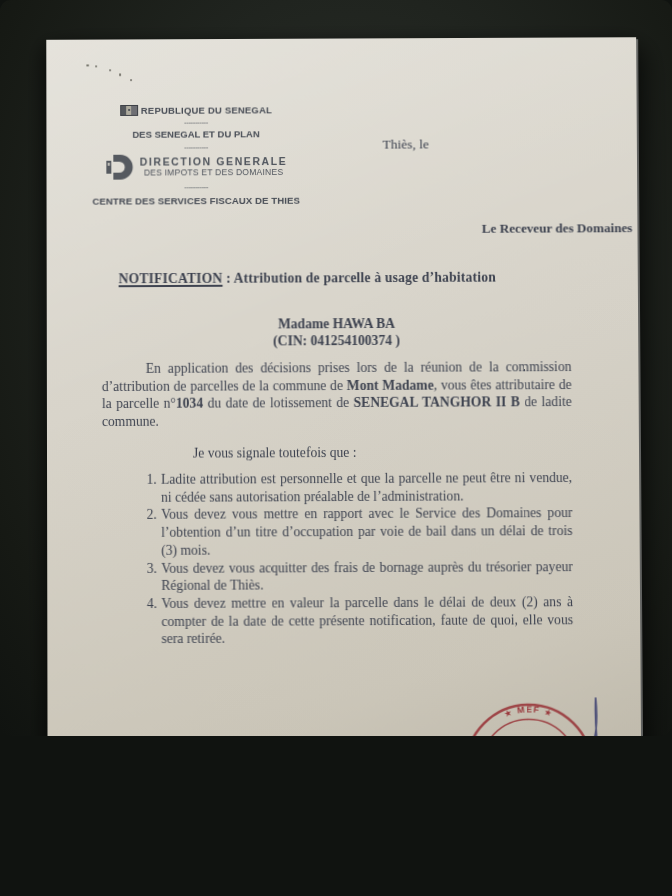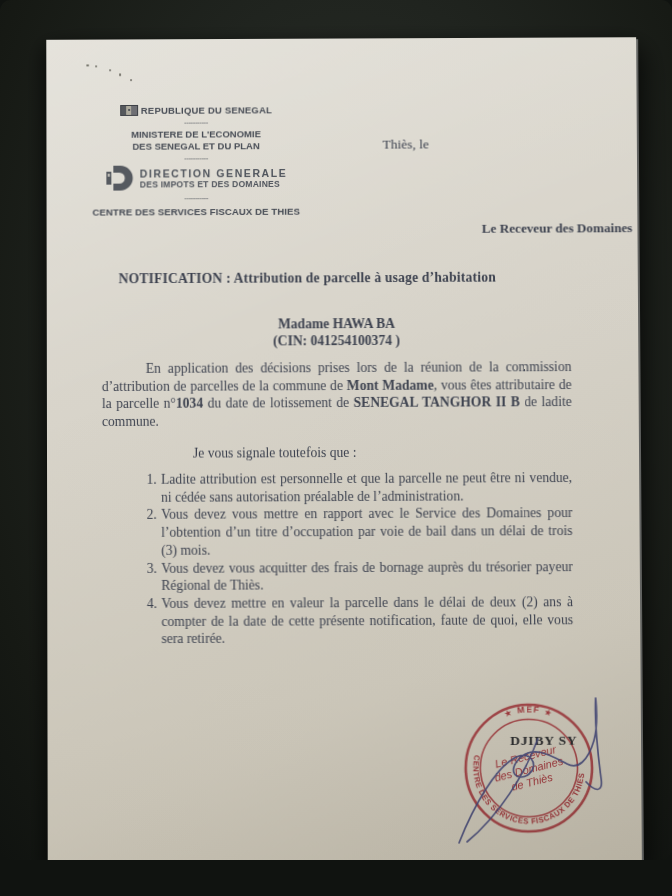--- a/index.html
+++ b/index.html
@@ -1,16 +1,16 @@
 <!DOCTYPE html>
 <html><head>
 <meta charset="utf-8">
 <style>
   html,body{margin:0;padding:0;background:#101310;}
-  .photo{position:relative;width:672px;height:860px;overflow:hidden;
+  .photo{position:relative;width:672px;height:736px;overflow:hidden;
     background:radial-gradient(ellipse at 52% 38%, #2c302a 0%, #20241f 45%, #161914 80%, #101310 100%);
     font-family:"Liberation Serif","DejaVu Serif",serif;border-radius:11px;}
   .paper{position:absolute;left:47px;top:37px;width:592px;height:827px;
     background:linear-gradient(168deg,#dedbd2 0%, #d8d4ca 40%, #d2cdc0 75%, #c9c3b4 100%);
     transform:perspective(1200px) rotateX(0.6deg) rotate(-0.25deg);
     box-shadow:2px 2px 0 rgba(255,255,255,.35), 8px 12px 26px rgba(0,0,0,.6), -4px 6px 18px rgba(0,0,0,.45);
     color:#3e4350;}
   .sheen{position:absolute;inset:0;pointer-events:none;
     background:linear-gradient(158deg, rgba(255,255,255,.22) 0%, rgba(255,255,255,0) 35%, rgba(60,55,40,.05) 75%, rgba(50,45,30,.12) 100%);}
   .speck{position:absolute;border-radius:50%;background:#6e6d64;}
@@ -22,29 +22,29 @@
   .flag{width:18px;height:11px;display:flex;border:1px solid #3c3f45;box-sizing:border-box;}
   .flag i{flex:1;}
   .flag i:nth-child(1){background:#55585c;}
   .flag i:nth-child(2){background:#aeab9e;position:relative;}
   .flag i:nth-child(2)::after{content:"";position:absolute;left:38%;top:32%;width:2px;height:2px;background:#55585c;}
   .flag i:nth-child(3){background:#6e6f74;}
   .h-bold{font-weight:bold;font-size:9.5px;letter-spacing:.2px;}
   .sep{font-size:8px;letter-spacing:-.5px;color:#565a62;line-height:7px;margin:3px 0;}
   .minist{font-weight:bold;font-size:9.5px;line-height:11.5px;}
   .dgidrow{display:flex;align-items:center;justify-content:center;gap:5px;margin-top:2px;}
-  .dgidtxt{text-align:left;}
+  .dgidtxt{text-align:center;}
   .dg1{font-weight:bold;font-size:10.5px;letter-spacing:1.6px;color:#50555d;}
-  .dg2{font-weight:bold;font-size:8.6px;letter-spacing:.2px;color:#50555d;}
+  .dg2{font-weight:normal;font-size:8.6px;letter-spacing:.2px;color:#50555d;}
   .centre{font-weight:bold;font-size:9.6px;margin-top:5px;letter-spacing:.1px;}
 
   .placedate{position:absolute;left:337px;top:99px;font-size:13.5px;}
   .receveur{position:absolute;right:5px;top:184px;font-size:13.2px;font-weight:bold;}
   .subject{position:absolute;left:72px;top:233px;font-size:13.6px;font-weight:bold;letter-spacing:.2px;}
-  .subject .und{text-decoration-thickness:1.8px;text-underline-offset:2px;text-align:right;}
+  .subject .und{text-decoration:underline;text-decoration-thickness:1.8px;text-underline-offset:2px;text-align:right;}
   .addr{position:absolute;left:55px;top:279px;width:470px;text-align:center;font-weight:bold;
     font-size:13.6px;line-height:16.5px;}
   .body-txt{font-size:13.6px;line-height:17.7px;text-align:justify;}
   .p1{position:absolute;left:55px;top:322px;width:470px;text-indent:44px;}
   .b{font-weight:bold;}
   .signal{position:absolute;left:55px;top:407px;width:470px;text-indent:91px;}
   .olist{position:absolute;left:55px;top:433px;width:470px;}
   .olist ol{margin:0;padding-left:58px;}
   .olist li{text-align:justify;padding-left:1px;}
 
@@ -75,21 +75,20 @@
     <div class="hdr">
       <div class="line1">
         <span class="flag">
             <i></i>
             <i></i>
             <i></i>
           </span>
         <span class="h-bold">REPUBLIQUE DU SENEGAL</span>
       </div>
       <div class="sep">-----------</div>
-      <div class="minist">MINISTERE DE L'ECONOMIE</div>
       <div class="minist">DES SENEGAL ET DU PLAN</div>
       <div class="sep">-----------</div>
       <div class="dgidrow">
         <svg width="30" height="27" viewBox="0 0 30 27">
           <rect x="1" y="7" width="5" height="13" fill="#565a60"></rect>
           <rect x="2.6" y="9" width="1.8" height="3" fill="#d8d4ca"></rect>
           <path fill-rule="evenodd" fill="#565a60" d="M8 1 L15 1 A 12.5 12.5 0 0 1 15 26 L8 26 Z  M8 8 L14 8 A 5.5 5.5 0 0 1 14 19 L8 19 Z"></path>
         </svg>
         <div class="dgidtxt">
           <div class="dg1">DIRECTION GENERALE</div>

